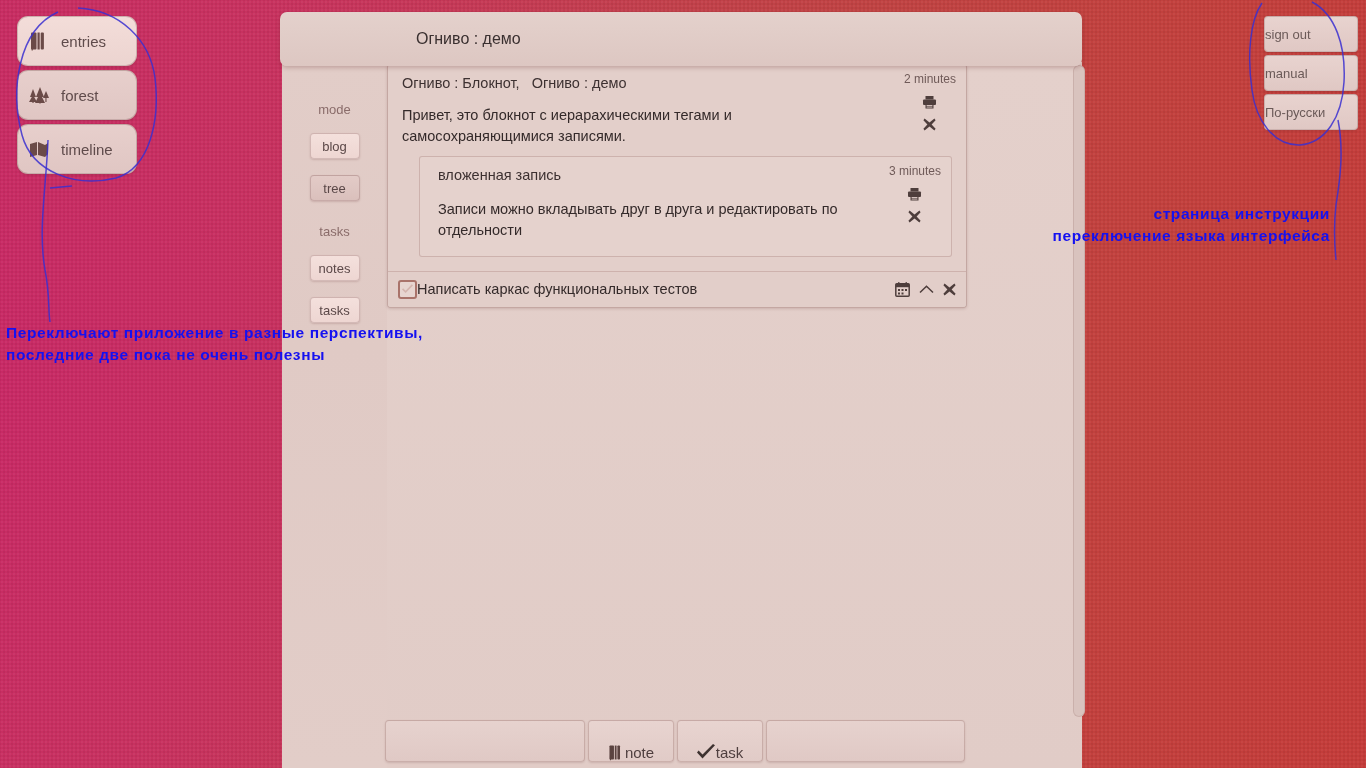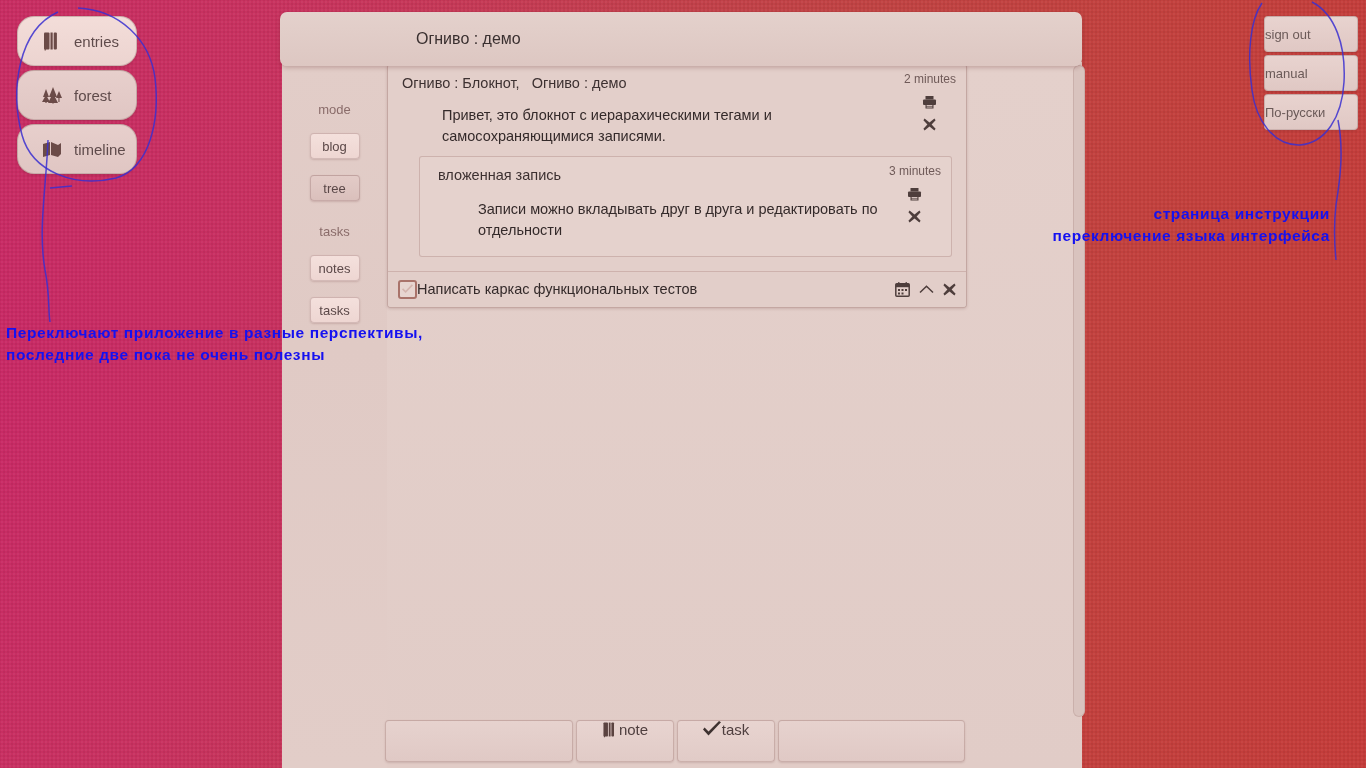--- a/index.html
+++ b/index.html
@@ -30,23 +30,23 @@
   #left-nav {
     position: absolute; left: 17px; top: 16px;
     width: 120px;
     display: flex; flex-direction: column;
     gap: 4px;
     z-index: 6;
   }
   .nav-btn {
     height: 50px;
     display: flex; align-items: center;
-    padding-left: 23px;
+    padding-left: 10px;
     gap: 11px;
-    border-radius: 17px;
+    border-radius: 11px;
     color: #5f4b4b;
     font-size: 15px;
     border: 1px solid rgba(120,80,80,0.28);
     box-shadow: 0 1px 2px rgba(90,40,40,0.22);
   }
   .nav-btn.active {
     background: linear-gradient(180deg, #f3ddd9 0%, #ecd4d0 100%);
   }
   .nav-btn.dim {
     background: linear-gradient(180deg, #e7cfcc 0%, #e0c6c3 100%);
@@ -158,21 +158,20 @@
   }
   .entry-tags {
     font-size: 14.5px; color: #3d3131;
     margin-bottom: 14px;
     white-space: pre;
   }
   .entry-body {
     font-size: 14.5px; color: #342a2a;
     line-height: 1.48;
     max-width: 420px;
-    margin-left: 40px;
   }
   .entry-title {
     font-size: 14.5px; color: #3d3131;
     margin-bottom: 16px;
   }
   .icon-btn { cursor: default; line-height: 0; }
   .icon-btn svg { display:block; }
 
   
   .task-row {
@@ -209,22 +208,22 @@
     display: flex; gap: 3px;
   }
   .bb-spacer {
     flex: 1;
     border-radius: 4px;
     border: 1px solid rgba(140,95,90,0.3);
     background: linear-gradient(180deg, #e6d2ce 0%, #e0c9c5 100%);
     box-shadow: 0 1px 2px rgba(110,60,60,0.18);
   }
   .bb-btn {
-    width: 98px;
-    display: flex; align-items: flex-start; justify-content: center;
+    width: 86px;
+    display: flex; align-items: flex-end; justify-content: center;
     gap: 0;
     font-size: 15px; color: #4f3f3f;
     border-radius: 4px;
     border: 1px solid rgba(140,95,90,0.3);
     background: linear-gradient(180deg, #e8d4d0 0%, #e1cbc7 100%);
     box-shadow: 0 1px 2px rgba(110,60,60,0.18);
   }
 
   
   #annotations { position: absolute; inset: 0; z-index: 9; pointer-events: none; }

